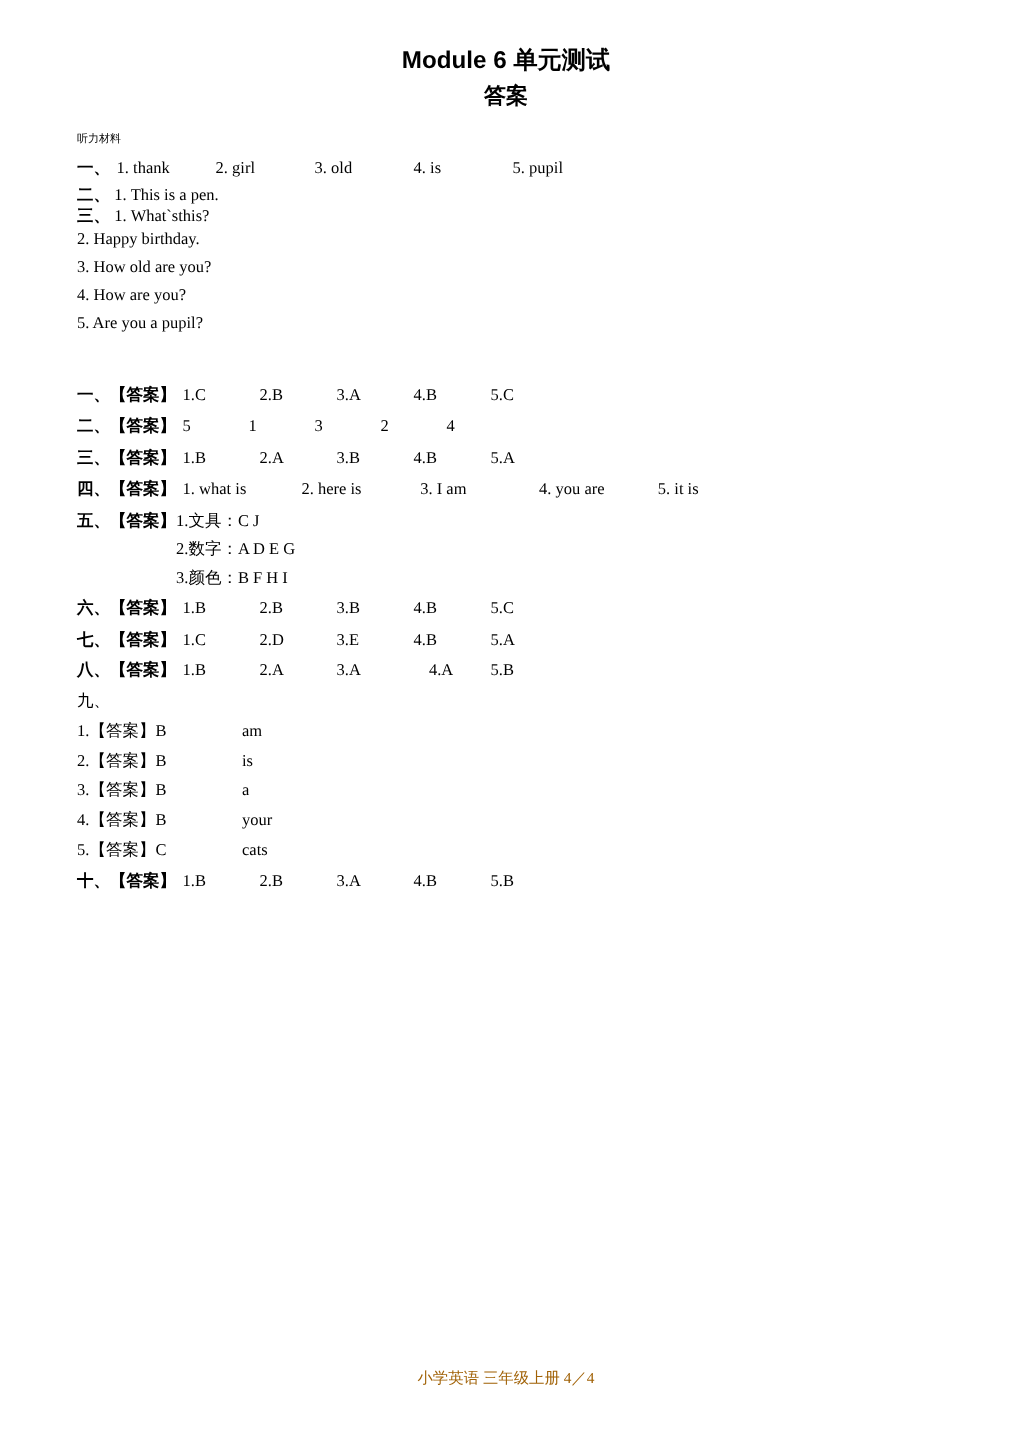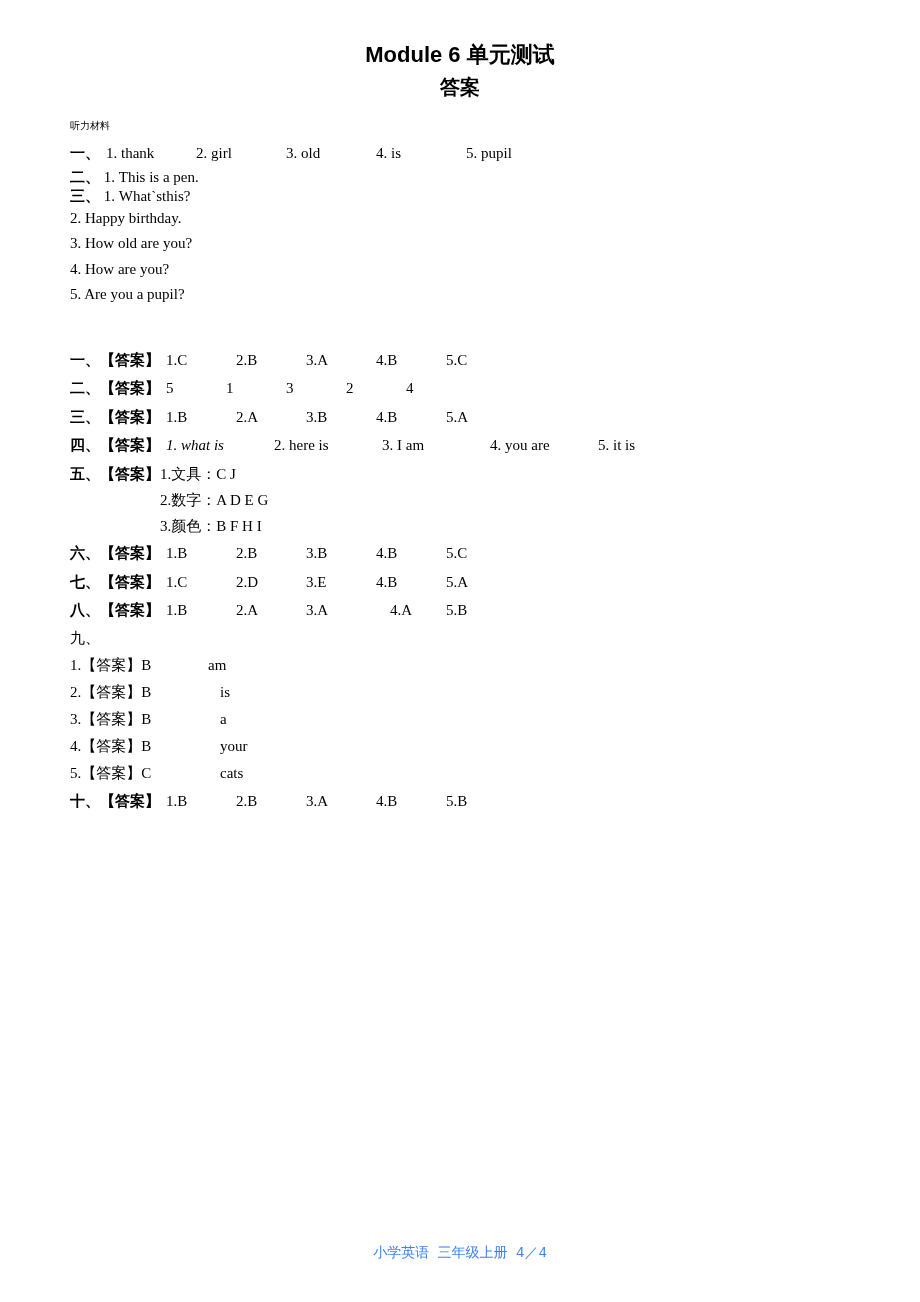--- a/index.html
+++ b/index.html
@@ -69,22 +69,22 @@
     .ans-item {
       min-width: 50px;
     }
     .footer {
       position: absolute;
       bottom: 40px;
       left: 0;
       right: 0;
       text-align: center;
       font-size: 14px;
-      color: #3b82f6;
-      font-family: Liberation Mono, monospace;
+      color: #a16207;
+      font-family: Liberation Serif, serif;
     }
     .bracket {
       font-family: "SimHei", sans-serif;
     }
     .spacer {
       height: 16px;
     }
   </style>
 </head>
 <body>
@@ -156,21 +156,21 @@
         <span style="min-width: 50px;">2.A</span>
         <span style="min-width: 50px;">3.B</span>
         <span style="min-width: 50px;">4.B</span>
         <span style="min-width: 50px;">5.A</span>
       </span>
   </div>
 
   <div class="answer-row">
     <span class="ans-label bracket">四、【答案】</span>
     <span class="ans-items" id="ans4-container" style="gap:28px;">
-        <span style="min-width: 80px; font-style: italic;">1. what is</span>
+        <span style="min-width: 80px;">1. what is</span>
         <span style="min-width: 80px;">2. here is</span>
         <span style="min-width: 80px;">3. I am</span>
         <span style="min-width: 80px;">4. you are</span>
         <span style="min-width: 80px;">5. it is</span>
       </span>
   </div>
 
   <div>
     <div class="answer-row">
       <span class="ans-label bracket">五、【答案】</span>
@@ -207,21 +207,21 @@
         <span style="min-width: 50px;">2.A</span>
         <span style="min-width: 50px;">3.A</span>
         <span style="min-width: 50px; text-align: center;">4.A</span>
         <span style="min-width: 50px;">5.B</span>
       </span>
   </div>
 
   <div>
     <div class="answer-line">九、</div>
     <div id="jiu-container">
-        <div class="answer-line" style="display: flex; gap: 8px;">
+        <div class="answer-line" style="display: flex; gap: 20px;">
           <span style="min-width: 130px;">1.【答案】B</span>
           <span>am</span>
         </div>
         <div class="answer-line" style="display: flex; gap: 20px;">
           <span style="min-width: 130px;">2.【答案】B</span>
           <span>is</span>
         </div>
         <div class="answer-line" style="display: flex; gap: 20px; align-items: flex-end;">
           <span style="min-width: 130px;">3.【答案】B</span>
           <span>a</span>

